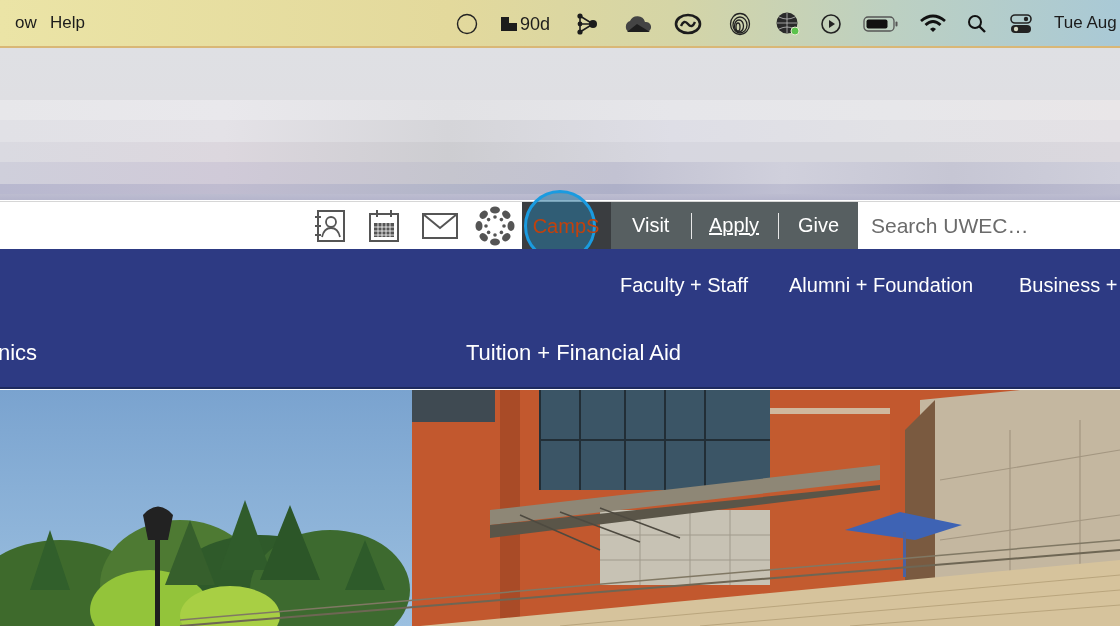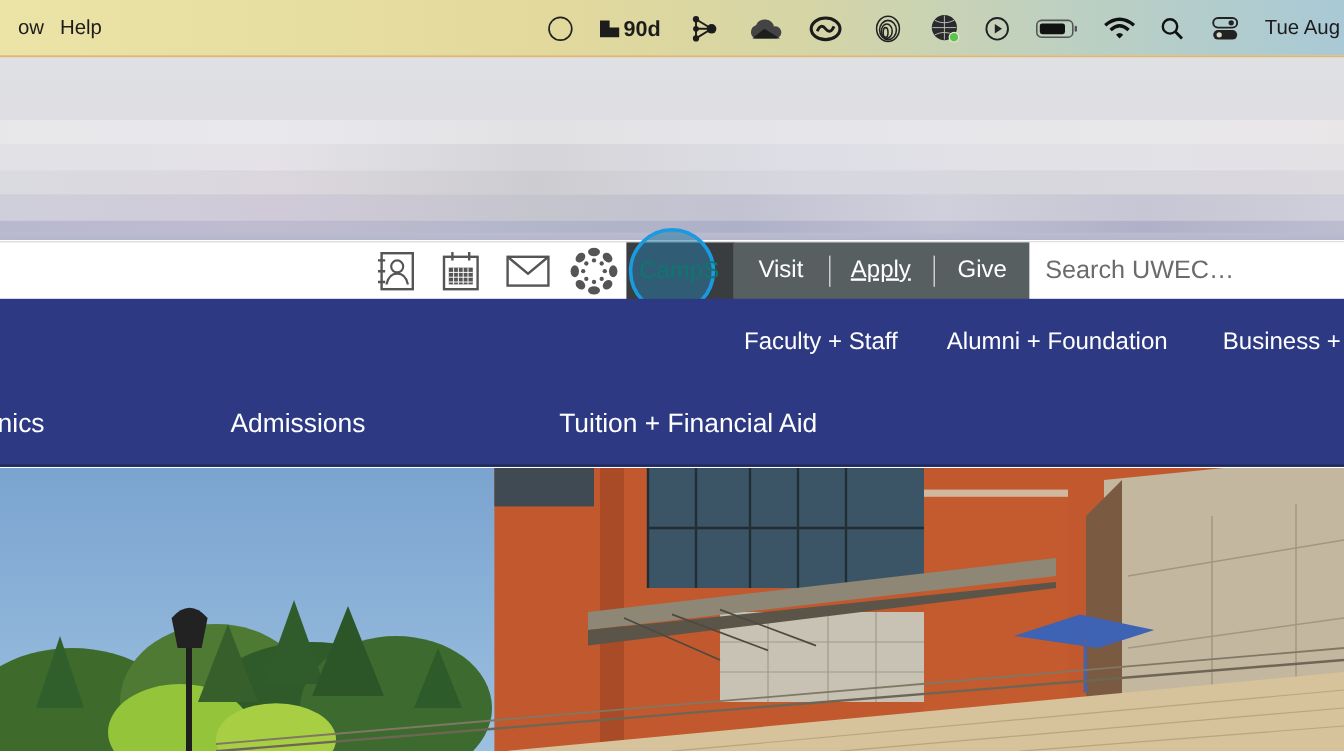--- a/index.html
+++ b/index.html
@@ -45,21 +45,21 @@
     font-family: "Liberation Sans", sans-serif; font-size: 21px; padding-left: 13px; color: #333; background: #fff;
   }
   .search-input::placeholder { color: #6b6b6b; }
 
   
   .highlight {
     position: absolute; left: 524px; top: 190px; width: 72px; height: 72px; border-radius: 50%;
     border: 3px solid #1a9be0; background: rgba(40,120,160,0.55);
     display: flex; align-items: center; justify-content: center;
   }
-  .highlight span { color: #0f766e; font-size: 20px; margin-left: 12px; }
+  .highlight span { color: #c2410c; font-size: 20px; margin-left: 12px; }
 
   
   .mainnav {
     position: absolute; left: 0; top: 249px; width: 1120px; height: 140px; background: #2d3a83;
     border-bottom: 2px solid #1e2a5e;
     color: #fff;
   }
   .mainnav .n1 { position: absolute; top: 25px; font-size: 20px; white-space: nowrap; }
   .mainnav .n2 { position: absolute; top: 91px; font-size: 22px; white-space: nowrap; }
   .mainnav a { color: #fff; text-decoration: none; }
@@ -73,21 +73,21 @@
 
 <div class="menubar">
   <span class="menu-item" style="left:0px;padding-left:15px;">ow</span>
   <span class="menu-item" style="left:50px;">Help</span>
 
   <span class="status" style="left:456px;width:22px;">
     <svg width="22" height="22">
         <circle cx="11" cy="11" r="9.5" fill="none" stroke="#222" stroke-width="1.4"></circle>
       </svg>
   </span>
-  <span class="status" style="left:497px;width:56px;font-weight:bold;">
+  <span class="status" style="left:497px;width:56px;">
     <svg width="18" height="16">
         <path d="M1 1 h8 v6 h8 v8 h-16z" fill="#1c1c1c"></path>
       </svg>
     <span style="font-size:18px;margin-left:2px;">90d</span>
   </span>
   <span class="status" style="left:574px;width:26px;">
     <svg width="24" height="22">
         <circle cx="5" cy="3" r="2.6" fill="#1c1c1c"></circle>
         <circle cx="5" cy="19" r="2.6" fill="#1c1c1c"></circle>
         <circle cx="5" cy="11" r="2.4" fill="#1c1c1c"></circle>
@@ -229,21 +229,20 @@
 <div class="highlight">
   <span>CampS</span>
 </div>
 
 <div class="mainnav">
   <a class="n1" style="left:620px;" href="#">Faculty + Staff</a>
   <a class="n1" style="left:789px;" href="#">Alumni + Foundation</a>
   <a class="n1" style="left:1019px;" href="#">Business + C</a>
 
   <a class="n2" style="left:-2px;" href="#">nics</a>
-  <a class="n2" style="left:192px;" href="#">Admissions</a>
   <a class="n2" style="left:466px;" href="#">Tuition + Financial Aid</a>
 </div>
 
 <div class="hero">
   <svg width="1120" height="236" viewBox="0 0 1120 236">
     <defs>
       <linearGradient id="sky" x1="0" y1="0" x2="0" y2="1">
         <stop offset="0" stop-color="#7aa3cf"></stop>
         <stop offset="1" stop-color="#9cc0e0"></stop>
       </linearGradient>

